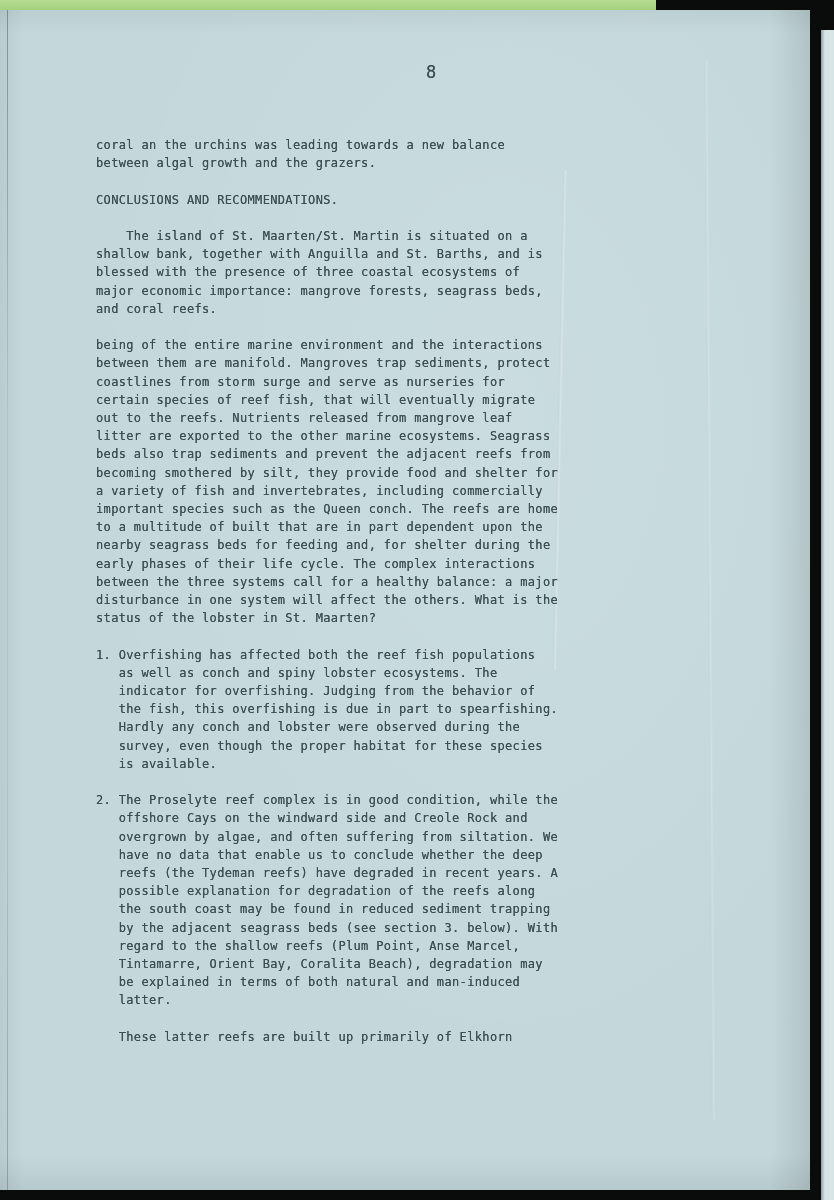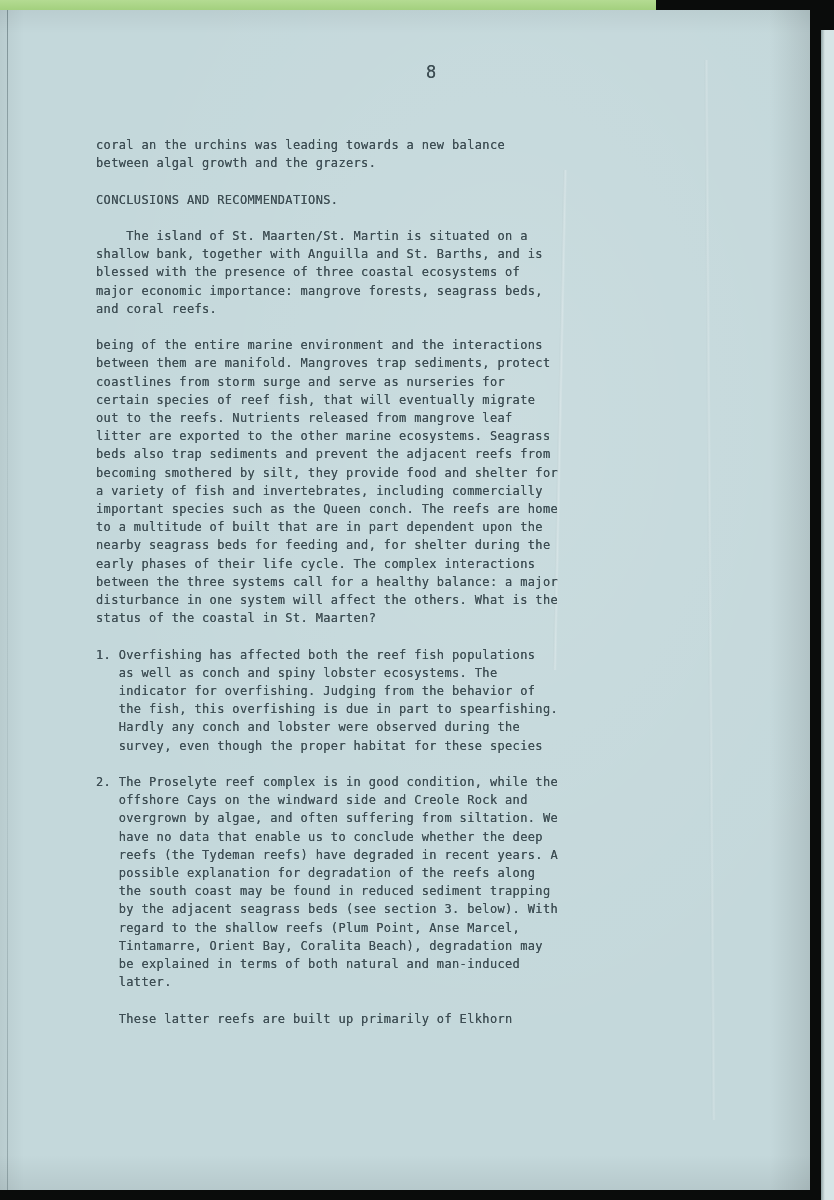--- a/index.html
+++ b/index.html
@@ -120,29 +120,30 @@
           <div class="line">litter are exported to the other marine ecosystems. Seagrass</div>
           <div class="line">beds also trap sediments and prevent the adjacent reefs from</div>
           <div class="line">becoming smothered by silt, they provide food and shelter for</div>
           <div class="line">a variety of fish and invertebrates, including commercially</div>
           <div class="line">important species such as the Queen conch. The reefs are home</div>
           <div class="line">to a multitude of built that are in part dependent upon the</div>
           <div class="line">nearby seagrass beds for feeding and, for shelter during the</div>
           <div class="line">early phases of their life cycle. The complex interactions</div>
           <div class="line">between the three systems call for a healthy balance: a major</div>
           <div class="line">disturbance in one system will affect the others. What is the</div>
-          <div class="line">status of the coastal in St. Maarten?</div>
+          <div class="line">status of the lobster in St. Maarten?</div>
         </div>
         <div class="paragraph">
           <div class="line">1. Overfishing has affected both the reef fish populations</div>
           <div class="line">   as well as conch and spiny lobster ecosystems. The</div>
           <div class="line">   indicator for overfishing. Judging from the behavior of</div>
           <div class="line">   the fish, this overfishing is due in part to spearfishing.</div>
           <div class="line">   Hardly any conch and lobster were observed during the</div>
           <div class="line">   survey, even though the proper habitat for these species</div>
+          <div class="line">   is available.</div>
         </div>
         <div class="paragraph">
           <div class="line">2. The Proselyte reef complex is in good condition, while the</div>
           <div class="line">   offshore Cays on the windward side and Creole Rock and</div>
           <div class="line">   overgrown by algae, and often suffering from siltation. We</div>
           <div class="line">   have no data that enable us to conclude whether the deep</div>
           <div class="line">   reefs (the Tydeman reefs) have degraded in recent years. A</div>
           <div class="line">   possible explanation for degradation of the reefs along</div>
           <div class="line">   the south coast may be found in reduced sediment trapping</div>
           <div class="line">   by the adjacent seagrass beds (see section 3. below). With</div>

